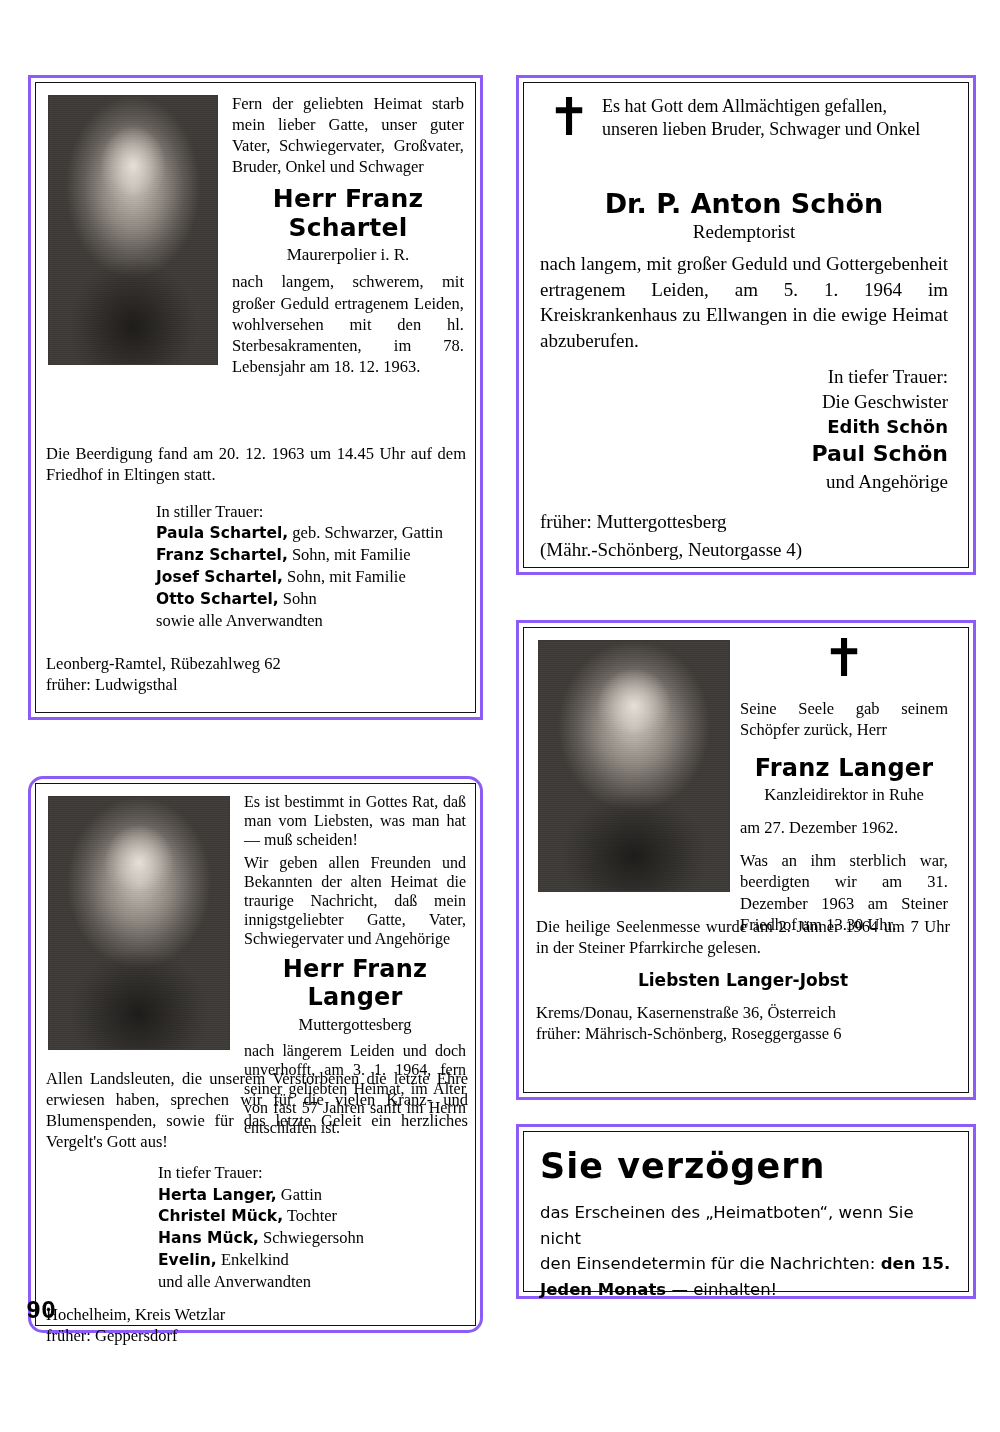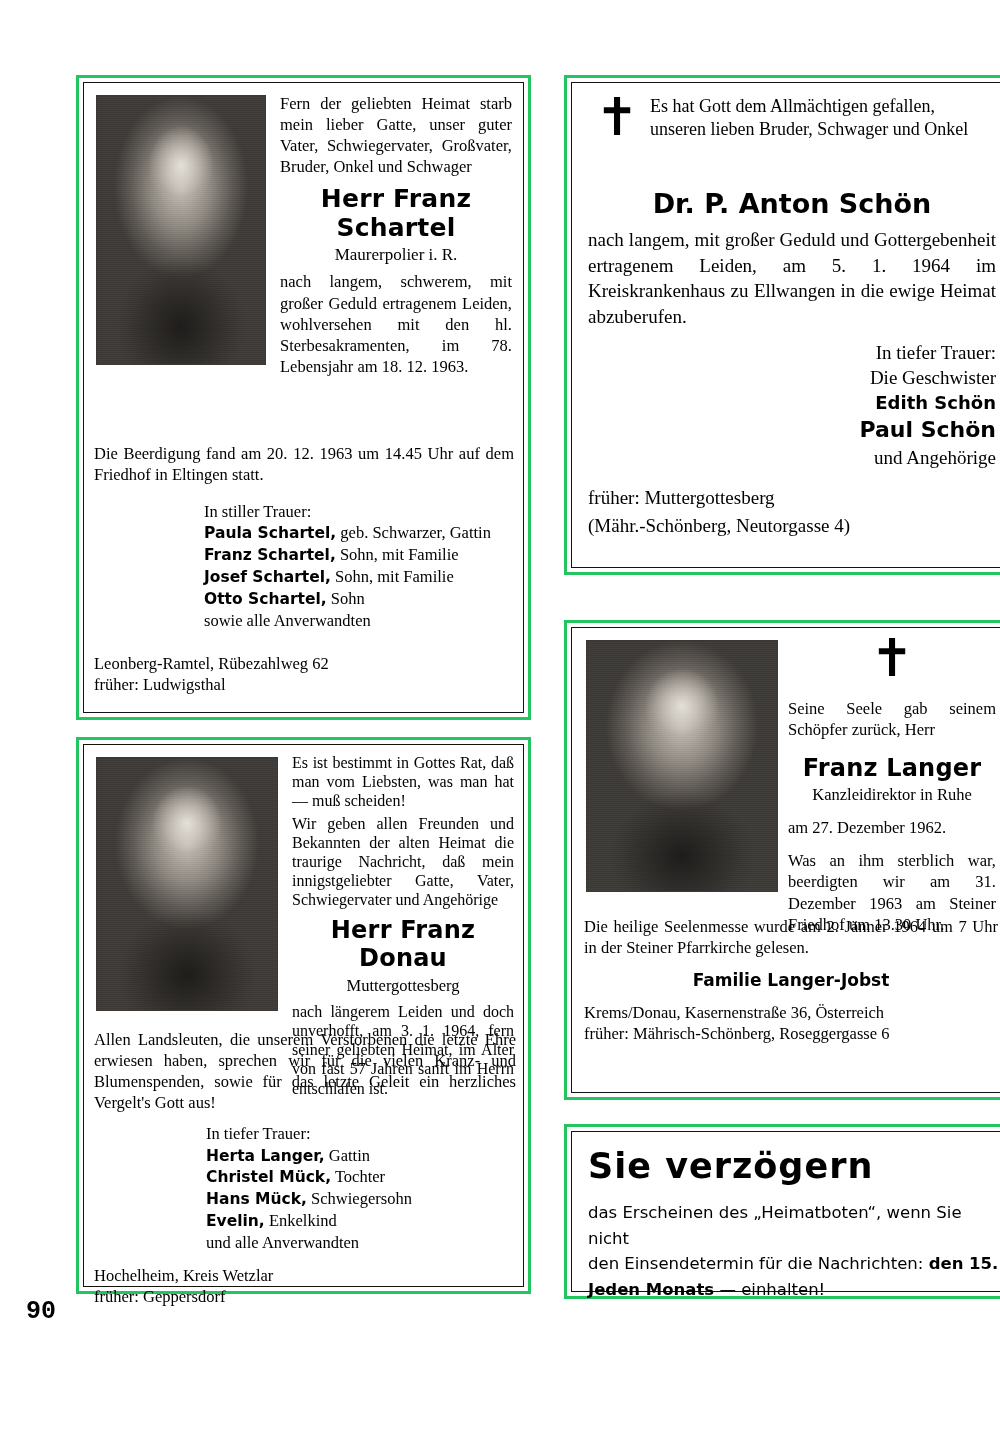--- a/index.html
+++ b/index.html
@@ -18,24 +18,23 @@
   .page {
     position: absolute;
     left: 0; top: 0;
     width: 1000px;
     height: 1432px;
   }
 
   
   .obit {
     position: absolute;
-    border: 3px solid #22c55e;
+    border: 3px solid #8b5cf6;
     background: #fff;
     box-sizing: border-box;
-    margin-left: 48px;
   }
   .obit .inner {
     border: 1px solid #111;
     margin: 4px;
     height: calc(100% - 8px);
     box-sizing: border-box;
     padding: 10px 12px;
     position: relative;
   }
 
@@ -105,21 +104,21 @@
     position: absolute; left: 196px; top: 10px; width: 232px;
   }
   #box-schartel .below { position: absolute; left: 10px; top: 360px; width: 420px; }
 
   
   #box-schoen { left: 516px; top: 75px; width: 460px; height: 500px; }
   #box-schoen .crosswrap { position: absolute; left: 16px; top: 14px; width: 58px; text-align: center; }
   #box-schoen .head { position: absolute; left: 78px; top: 12px; width: 345px; font-size: 18px; line-height: 1.3; }
 
   
-  #box-langer { left: 28px; top: 737px; width: 455px; height: 557px; }
+  #box-langer { left: 28px; top: 776px; width: 455px; height: 557px; border-radius: 15px; }
   #box-langer .photo { position: absolute; left: 12px; top: 12px; width: 180px; height: 252px; }
   #box-langer .col-right { position: absolute; left: 208px; top: 8px; width: 222px; font-size: 16px; line-height: 1.2; }
   #box-langer .below { position: absolute; left: 10px; top: 284px; width: 422px; }
 
   
   #box-langer2 { left: 516px; top: 620px; width: 460px; height: 480px; }
   #box-langer2 .photo { position: absolute; left: 14px; top: 12px; width: 190px; height: 250px; }
   #box-langer2 .col-right { position: absolute; left: 216px; top: 10px; width: 208px; }
   #box-langer2 .below { position: absolute; left: 12px; top: 288px; width: 414px; }
 
@@ -193,20 +192,21 @@
 
   <div class="obit" id="box-schoen">
     <div class="inner">
       <div class="crosswrap">
         <span class="cross">✝</span>
       </div>
       <div class="head">Es hat Gott dem Allmächtigen gefallen, unseren lieben Bruder, Schwager und Onkel</div>
 
       <div style="position:absolute; left:16px; top:100px; width:408px;">
         <div class="name-big-2">Dr. P. Anton Schön</div>
+        <div class="sub-center" style="font-size:19px;">Redemptorist</div>
         <div class="txt just" style="font-size:19px; line-height:1.35; margin-top:8px;">nach langem, mit großer Geduld und Gottergebenheit ertragenem Leiden, am 5. 1. 1964 im Kreiskrankenhaus zu Ellwangen in die ewige Heimat abzuberufen.</div>
 
         <div class="right" style="margin-top:10px; font-size:19px; line-height:1.35;">
           <div>In tiefer Trauer:</div>
           <div>Die Geschwister</div>
           <div style="font-family:'DejaVu Sans',sans-serif; font-weight:bold; font-size:18px;">Edith Schön</div>
           <div style="font-family:'DejaVu Sans',sans-serif; font-weight:bold; font-size:22px;">Paul Schön</div>
           <div>und Angehörige</div>
         </div>
 
@@ -218,21 +218,21 @@
     </div>
   </div>
 
   <div class="obit" id="box-langer">
     <div class="inner">
       <div class="photo"></div>
 
       <div class="col-right">
         <div class="just">Es ist bestimmt in Gottes Rat, daß man vom Liebsten, was man hat — muß scheiden!</div>
         <div class="just" style="margin-top:3px;">Wir geben allen Freunden und Bekannten der alten Heimat die traurige Nachricht, daß mein innigstgeliebter Gatte, Vater, Schwiegervater und Angehörige</div>
-        <div class="name-big" style="font-size:24px; margin-top:6px;">Herr Franz Donau</div>
+        <div class="name-big" style="font-size:24px; margin-top:6px;">Herr Franz Langer</div>
         <div class="sub-center" style="font-size:16.5px;">Muttergottesberg</div>
         <div class="just">nach längerem Leiden und doch unverhofft, am 3. 1. 1964, fern seiner geliebten Heimat, im Alter von fast 57 Jahren sanft im Herrn entschlafen ist.</div>
       </div>
 
       <div class="below">
         <div class="txt just">Allen Landsleuten, die unserem Verstorbenen die letzte Ehre erwiesen haben, sprechen wir für die vielen Kranz- und Blumenspenden, sowie für das letzte Geleit ein herzliches Vergelt's Gott aus!</div>
         <div style="margin-left:112px; margin-top:10px;">
           <div class="txt">In tiefer Trauer:</div>
           <div class="txt">
             <span class="bold-s">Herta Langer,</span><span> Gattin</span>
@@ -266,21 +266,21 @@
         </div>
         <div class="txt just" style="margin-top:18px;">Seine Seele gab seinem Schöpfer zurück, Herr</div>
         <div class="name-big" style="font-size:24px; margin-top:14px;">Franz Langer</div>
         <div class="sub-center" style="font-size:16.5px;">Kanzleidirektor in Ruhe</div>
         <div class="txt" style="margin-top:12px;">am 27. Dezember 1962.</div>
         <div class="txt just" style="margin-top:12px;">Was an ihm sterblich war, beerdigten wir am 31. Dezember 1963 am Steiner Friedhof um 13.30 Uhr.</div>
       </div>
 
       <div class="below">
         <div class="txt just">Die heilige Seelenmesse wurde am 2. Jänner 1964 um 7 Uhr in der Steiner Pfarrkirche gelesen.</div>
-        <div class="center bold-s" style="font-size:17px; margin-top:12px;">Familie Langer-Jobst</div>
+        <div class="center bold-s" style="font-size:17px; margin-top:12px;">Liebsten Langer-Jobst</div>
         <div style="margin-top:12px;">
           <div class="txt">Krems/Donau, Kasernenstraße 36, Österreich</div>
           <div class="txt">früher: Mährisch-Schönberg, Roseggergasse 6</div>
         </div>
       </div>
     </div>
   </div>
 
   <div class="obit" id="box-note">
     <div class="inner">

